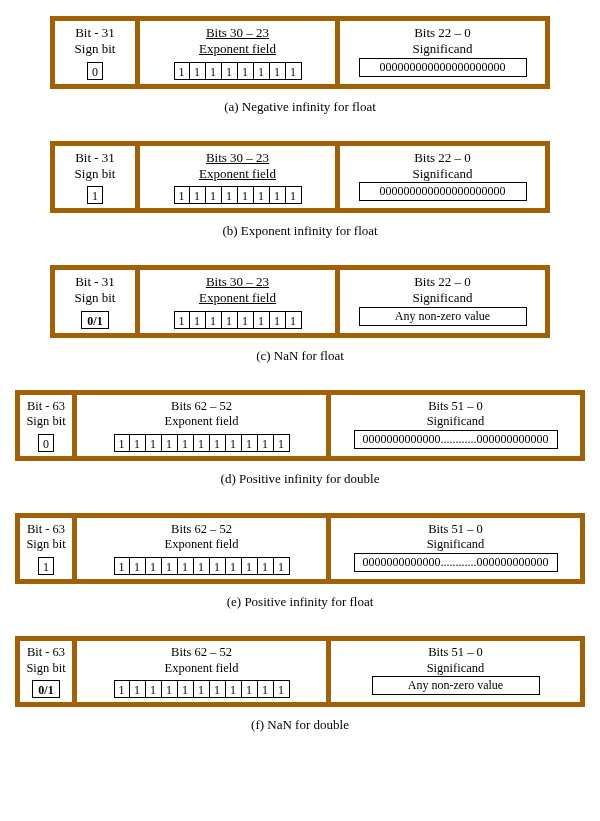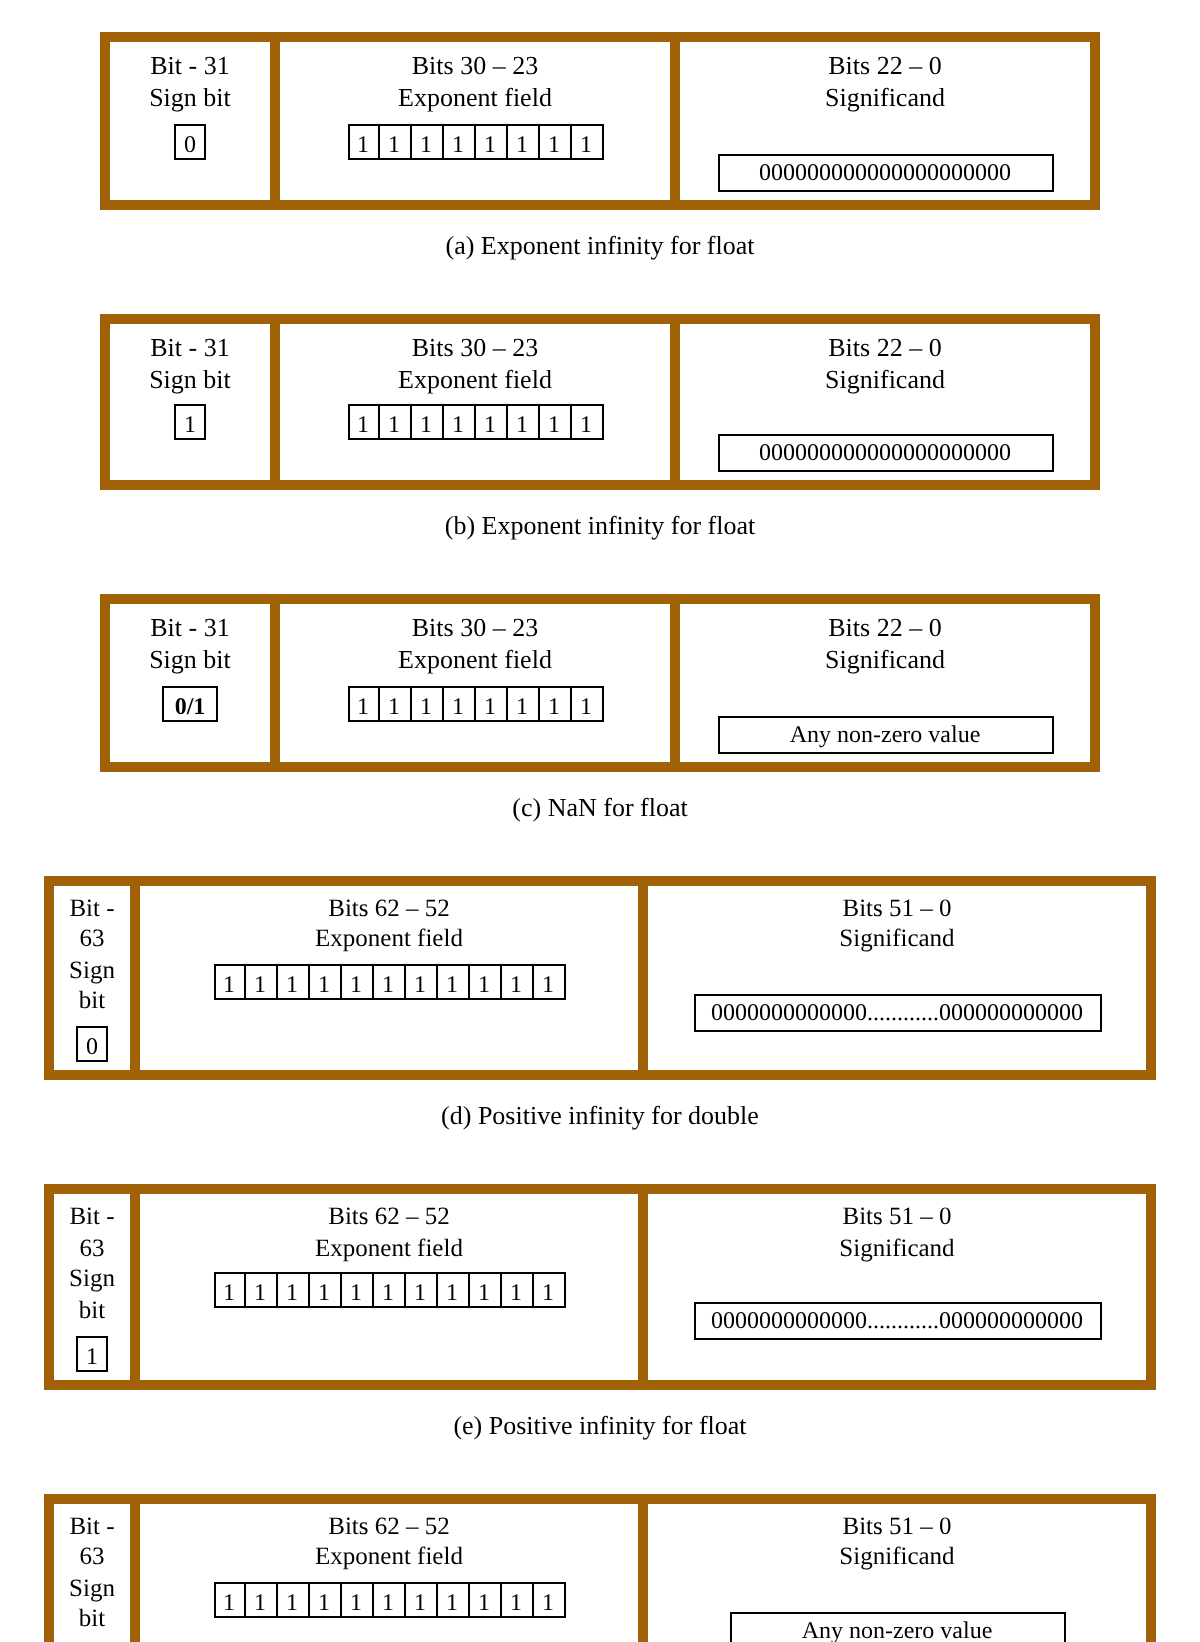--- a/index.html
+++ b/index.html
@@ -40,33 +40,33 @@
     font-size: 12px;
     text-align: center;
     box-sizing: border-box;
   }
   .bit + .bit { border-left: none; }
   .bit.wide { width: 28px; font-weight: bold; }
   .signif {
     display: inline-block;
     border: 1px solid #000;
     padding: 1px 8px;
-    margin-top: 19px;
+    margin-top: 0;
     font-size: 12px;
     min-width: 150px;
   }
   .caption {
     text-align: center;
     margin: 6px 0 26px 0;
   }
   .mono { font-family: Liberation Serif, serif; }
   .float-panel .sign-col { width: 90px; }
-  .float-panel .exp-col  { width: 200px; }
+  .float-panel .exp-col  { width: 200px; text-decoration: underline; }
   .float-panel .sig-col  { width: 210px; }
-  .double-panel .sign-col { width: 48px; }
+  .double-panel .sign-col { width: 62px; }
   .double-panel .exp-col  { width: 254px; }
   .double-panel .sig-col  { width: 254px; }
   .double-panel .hdr1, .double-panel .hdr2 { font-size: 12.5px; }
 </style>
 </head>
 <body>
 
 <div id="root">
     <div class="panel float-panel">
       <div class="row">
@@ -79,21 +79,21 @@
             <div class="bit">1</div>
             <div class="bit">1</div>
             <div class="bit">1</div>
             <div class="bit">1</div>
             <div class="bit">1</div>
             <div class="bit">1</div>
           </div></div>
         <div class="field sig-col"><div class="hdr1">Bits 22 – 0</div><div class="hdr2">Significand</div><div class="signif">000000000000000000000</div></div>
       </div>
     </div>
-    <div class="caption"><span>(a) Exponent infinity for </span><span class="mono">float</span></div>
+    <div class="caption"><span>(a) Negative infinity for </span><span class="mono">float</span></div>
     <div class="panel float-panel">
       <div class="row">
         <div class="field sign-col"><div class="hdr1">Bit - 31</div><div class="hdr2">Sign bit</div><div class="bits">
             <div class="bit">1</div>
           </div></div>
         <div class="field exp-col"><div class="hdr1">Bits 30 – 23</div><div class="hdr2">Exponent field</div><div class="bits">
             <div class="bit">1</div>
             <div class="bit">1</div>
             <div class="bit">1</div>
             <div class="bit">1</div>

